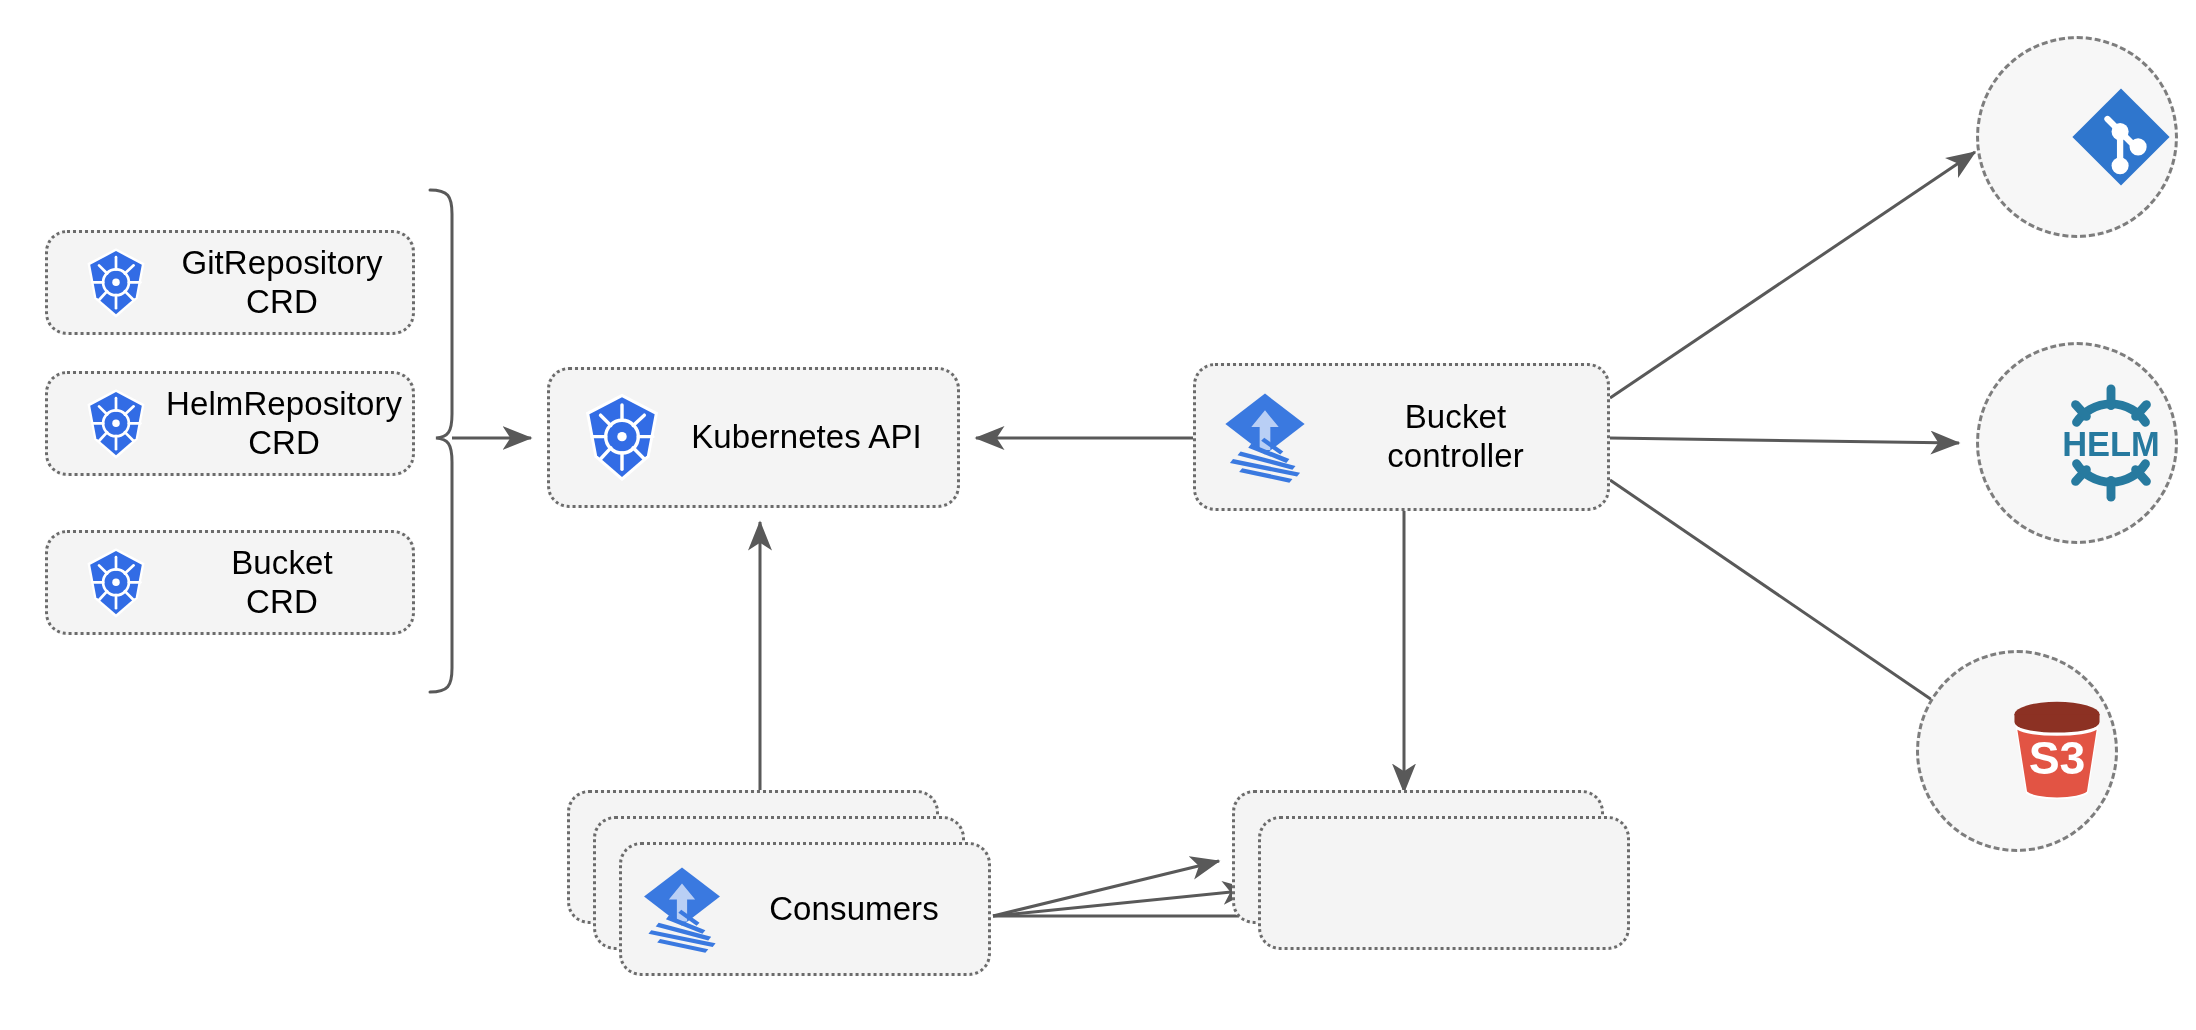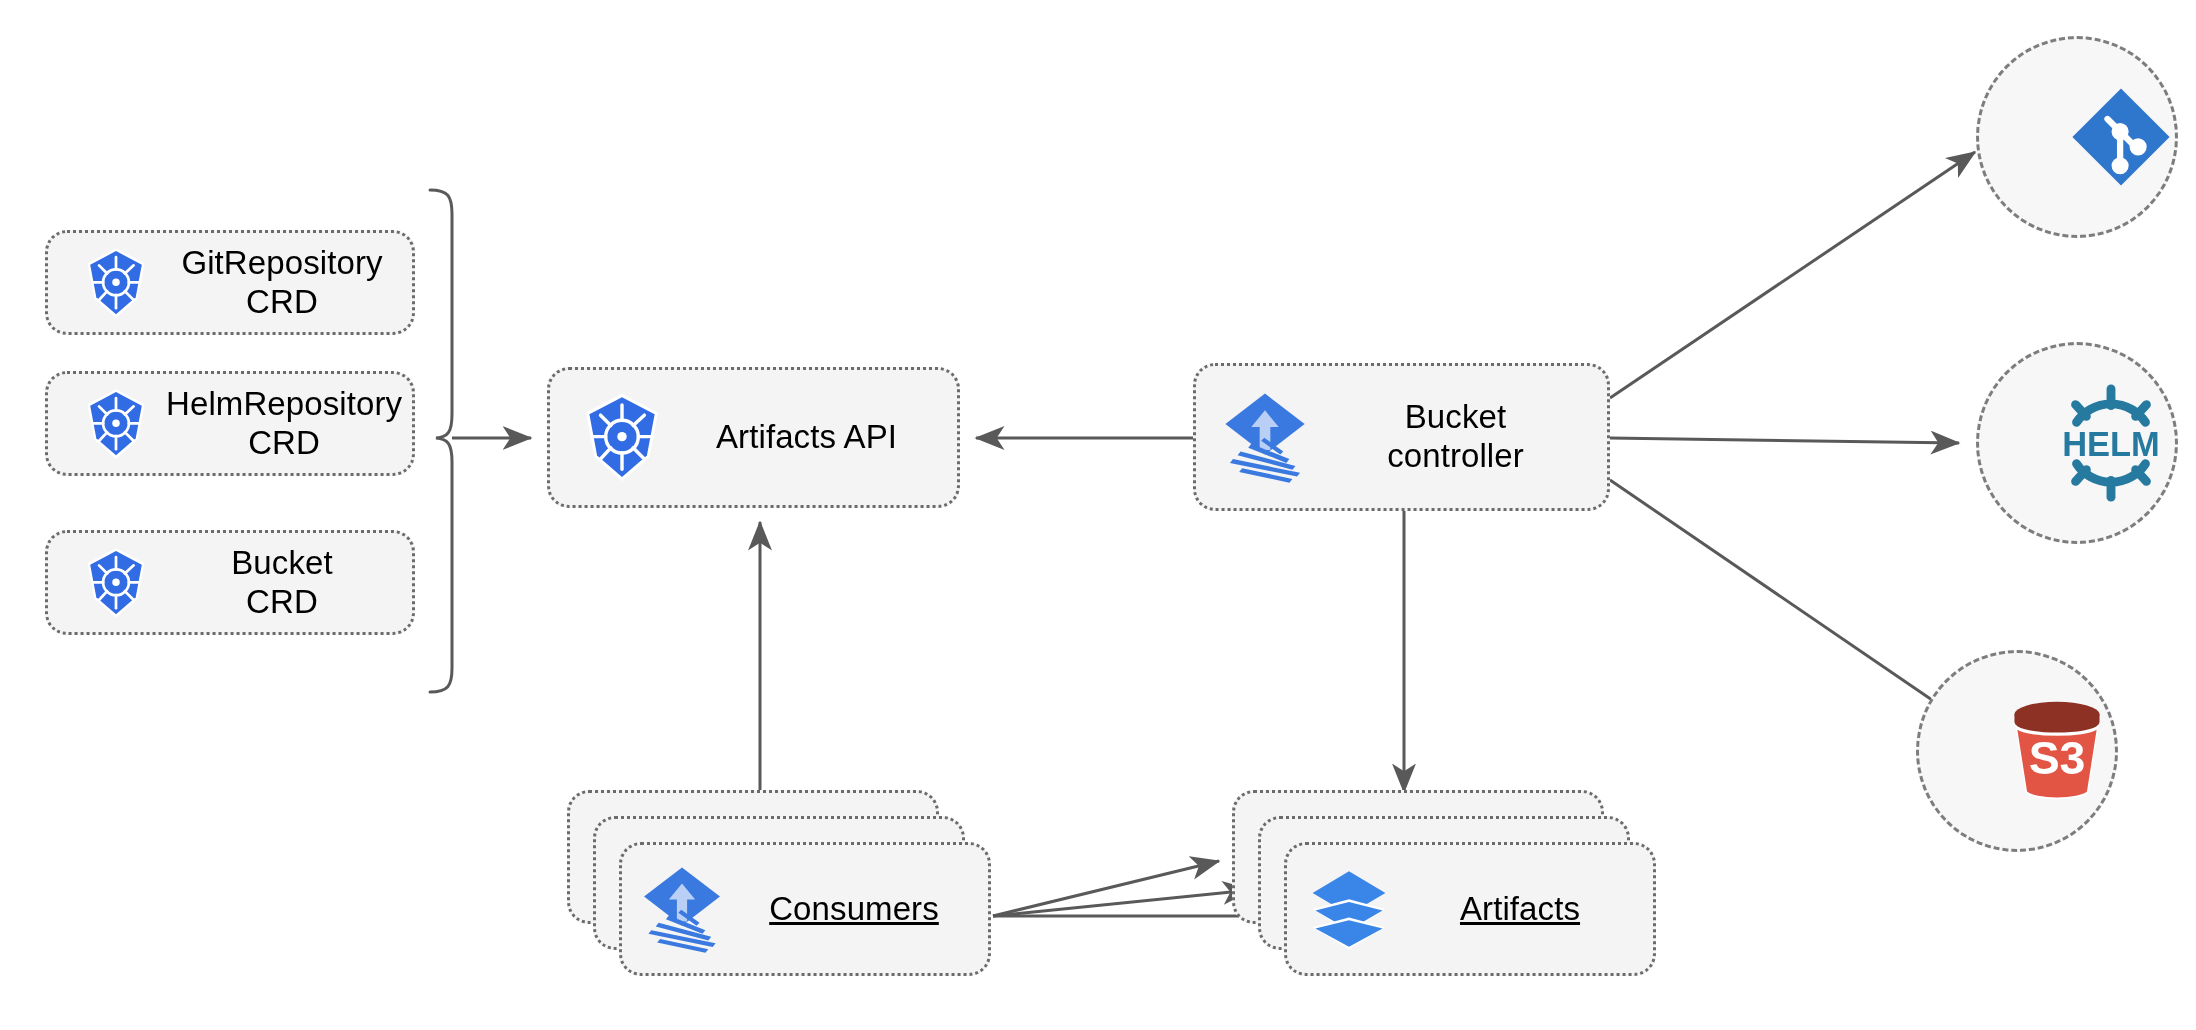--- a/index.html
+++ b/index.html
@@ -73,21 +73,20 @@
   
   .stack {
     position: absolute;
   }
   .stack .layer {
     position: absolute;
     box-sizing: border-box;
     background: #f4f4f4;
     border: 3px dotted #6b6b6b;
     border-radius: 22px;
-    text-decoration: underline;
   }
   .stack .front {
     display: flex;
     align-items: center;
     justify-content: flex-start;
   }
 </style>
 </head>
 <body>
 
@@ -212,21 +211,21 @@
           <line x1="15" y1="52" x2="31" y2="52"></line>
           <line x1="69" y1="52" x2="86" y2="52"></line>
           <line x1="25" y1="27" x2="37" y2="39"></line>
           <line x1="63" y1="65" x2="76" y2="78"></line>
           <line x1="76" y1="27" x2="63" y2="39"></line>
           <line x1="37" y1="65" x2="25" y2="78"></line>
         </g>
         <circle cx="50" cy="52" r="5.5" fill="#ffffff"></circle>
       </svg>
     </span>
-    <span class="node-label" style="flex:1; margin-right:18px;">Artifacts API</span>
+    <span class="node-label" style="flex:1; margin-right:18px;">Kubernetes API</span>
   </div>
 
   <div class="node-box" style="left:1193px; top:363px; width:417px; height:148px;">
     <span class="icon-slot" style="width:106px; margin-left:16px;">
       <svg width="92" height="96" viewBox="0 0 120 126" xmlns="http://www.w3.org/2000/svg">
         <path d="M60 6 L112 46 L60 86 L8 46 Z" fill="#3a79e0"></path>
         <path d="M60 28 L78 50 L67 50 L67 80 L53 80 L53 50 L42 50 Z" fill="#b9cff5"></path>
         <g fill="#3a79e0">
           <path d="M59 64 L84 82 L80 86 L55 68 Z"></path>
           <path d="M42 72 L92 92 L88 97 L38 77 Z"></path>
@@ -257,32 +256,20 @@
           </g>
         </svg>
       </span>
       <span class="node-label" style="flex:1; margin-right:12px;">Consumers</span>
     </div>
   </div>
 
   <div class="stack" style="left:1232px; top:790px; width:430px; height:190px;">
     <div class="layer" style="left:0px; top:0px; width:372px; height:134px;"></div>
     <div class="layer" style="left:26px; top:26px; width:372px; height:134px;"></div>
-    <div class="layer front" style="left:52px; top:52px; width:372px; height:134px;">
-      <span class="icon-slot" style="width:100px; margin-left:12px;">
-        <svg width="84" height="84" viewBox="0 0 120 120" xmlns="http://www.w3.org/2000/svg">
-          <path d="M60 6 L112 37 L60 68 L8 37 Z" fill="#3a86e8"></path>
-          <path d="M60 46 L112 60 L60 94 L8 60 Z" fill="#ffffff"></path>
-          <path d="M60 50 L108 62 L60 90 L12 62 Z" fill="#3a86e8"></path>
-          <path d="M60 72 L112 86 L60 118 L8 86 Z" fill="#ffffff"></path>
-          <path d="M60 76 L108 88 L60 114 L12 88 Z" fill="#3a86e8"></path>
-        </svg>
-      </span>
-      <span class="node-label" style="flex:1; margin-right:12px;">Artifacts</span>
-    </div>
   </div>
 
   <div class="circle-node" style="left:1976px; top:36px; width:202px; height:202px;">
     <span class="icon-slot">
       <svg width="108" height="108" viewBox="0 0 120 120" xmlns="http://www.w3.org/2000/svg">
         <path d="M60 6 L114 60 L60 114 L6 60 Z" fill="#2f76cd"></path>
         <g stroke="#ffffff" stroke-width="7" fill="none" stroke-linecap="round">
           <line x1="45" y1="40" x2="72" y2="67"></line>
           <line x1="59" y1="54" x2="59" y2="90"></line>
         </g>

